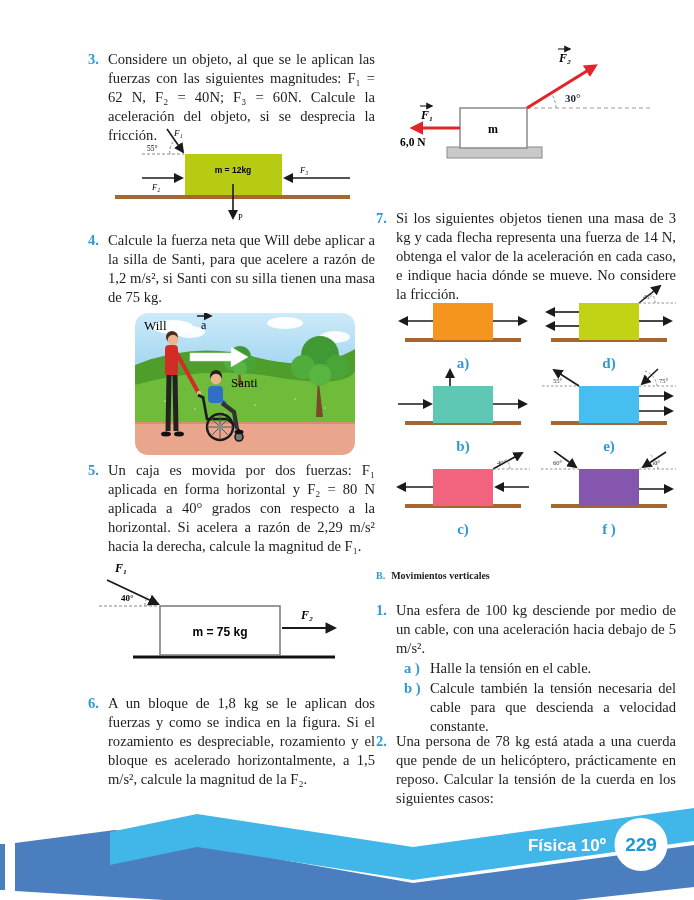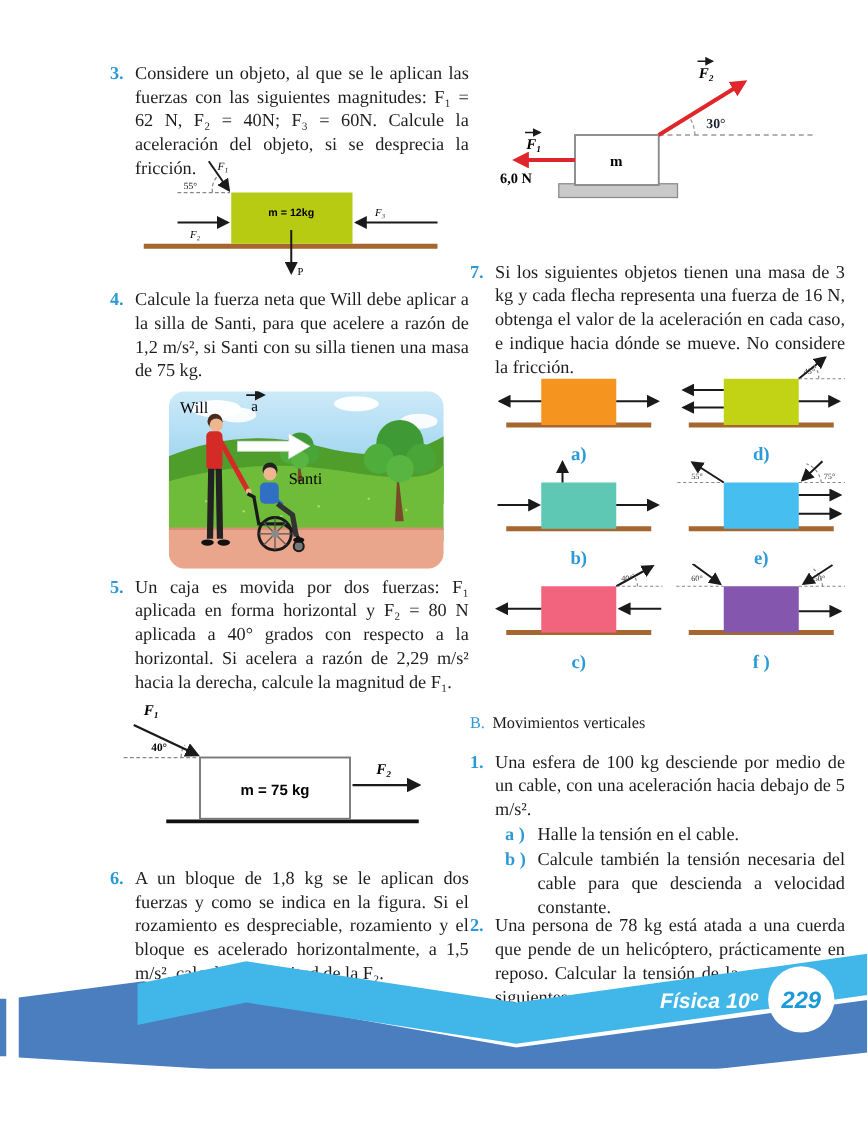--- a/index.html
+++ b/index.html
@@ -4,30 +4,30 @@
 <style>
   html,body{margin:0;padding:0;background:#fff;}
   .page{position:relative;width:694px;height:900px;background:#ffffff;overflow:hidden;
         font-family:"Liberation Serif","DejaVu Serif",serif;color:#1d1d1f;}
   .prob{position:absolute;display:flex;font-size:14.6px;line-height:19px;}
   .num{color:#2D9AD8;font-weight:bold;flex:none;width:20px;}
   .ptxt{flex:1;text-align:justify;}
   .sub{display:flex;margin-left:28px;margin-top:1px;}
   .slab{color:#2D9AD8;font-weight:bold;flex:none;width:26px;}
   .stxt{flex:1;text-align:justify;}
-  .secB{position:absolute;font-size:13px;font-weight:normal;}
+  .secB{position:absolute;font-size:10px;font-weight:bold;}
   .secB .blet{color:#2D9AD8;margin-right:6px;}
   .diag{position:absolute;}
   .blocks-grid{position:absolute;left:390px;top:285px;width:292px;display:grid;
                grid-template-columns:146px 146px;grid-auto-rows:83px;}
   .cell{text-align:center;}
   .blabel{font-size:15px;font-weight:bold;color:#2D9AD8;line-height:15px;margin-top:1px;}
   .svgtxt{font-family:"Liberation Serif","DejaVu Serif",serif;}
   .sanstxt{font-family:"Liberation Sans","DejaVu Sans",sans-serif;}
-  footer{position:absolute;left:0;top:755px;width:614px;height:100px;font-style:italic;}
+  footer{position:absolute;left:0;top:800px;width:614px;height:100px;}
 </style>
 </head>
 <body>
 
 <div class="page">
 
   <svg width="0" height="0" style="position:absolute">
     <defs>
       <marker id="ah" viewBox="0 0 8 8" refX="6.5" refY="4" markerWidth="6.5" markerHeight="6.5" orient="auto-start-reverse">
         <path d="M0,0L8,4L0,8z" fill="#1a1a1a"></path>
@@ -186,21 +186,21 @@
     <line x1="165" y1="9" x2="177" y2="9" stroke="#1a1a1a" stroke-width="1.1" marker-end="url(#ah)"></line>
     <text class="svgtxt" x="172" y="62" font-size="11" font-weight="bold" fill="#1b2430">30°</text>
     <line x1="67" y1="88" x2="20" y2="88" stroke="#E0262A" stroke-width="3.2" marker-end="url(#ahr)"></line>
     <text class="svgtxt" x="28" y="79" font-size="12" font-weight="bold" font-style="italic">F₁</text>
     <line x1="27" y1="66" x2="39" y2="66" stroke="#1a1a1a" stroke-width="1.1" marker-end="url(#ah)"></line>
     <text class="svgtxt" x="7" y="106" font-size="11.5" font-weight="bold">6,0 N</text>
   </svg>
 
   <section class="prob" style="left:376px;top:209px;width:300px;">
     <span class="num">7.</span>
-    <span class="ptxt">Si los siguientes objetos tienen una masa de 3 kg y cada flecha representa una fuerza de 16 N, obtenga el valor de la aceleración en cada caso, e indique hacia dónde se mueve. No considere la fricción.</span>
+    <span class="ptxt">Si los siguientes objetos tienen una masa de 3 kg y cada flecha representa una fuerza de 14 N, obtenga el valor de la aceleración en cada caso, e indique hacia dónde se mueve. No considere la fricción.</span>
   </section>
 
   <div class="blocks-grid">
 
     <div class="cell">
       <svg width="140" height="66" viewBox="0 0 140 66">
         <line x1="12" y1="55" x2="128" y2="55" stroke="#A5662F" stroke-width="4"></line>
         <rect x="40" y="18" width="60" height="37" fill="#F5941E"></rect>
         <line x1="40" y1="36" x2="7" y2="36" stroke="#1a1a1a" stroke-width="1.6" marker-end="url(#ah)"></line>
         <line x1="100" y1="36" x2="133" y2="36" stroke="#1a1a1a" stroke-width="1.6" marker-end="url(#ah)"></line>

